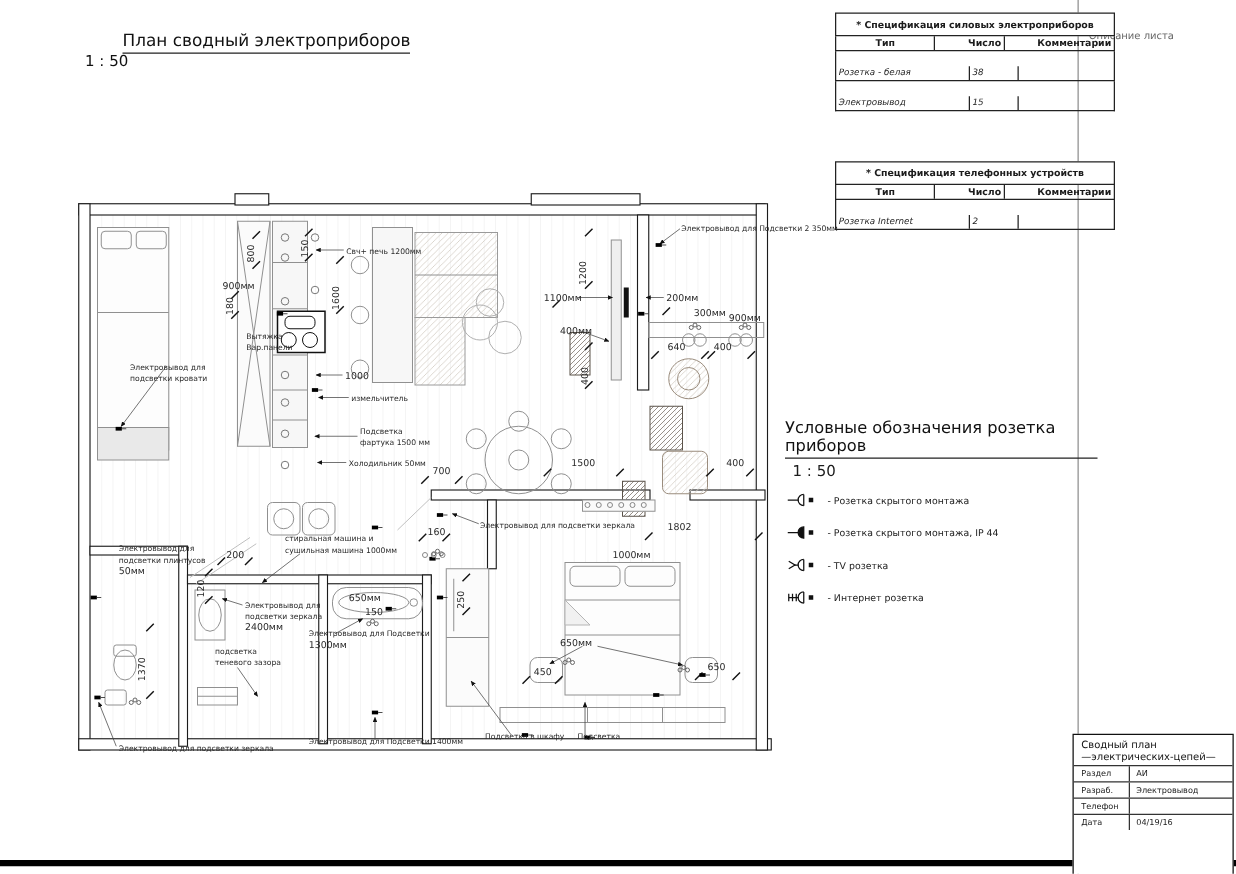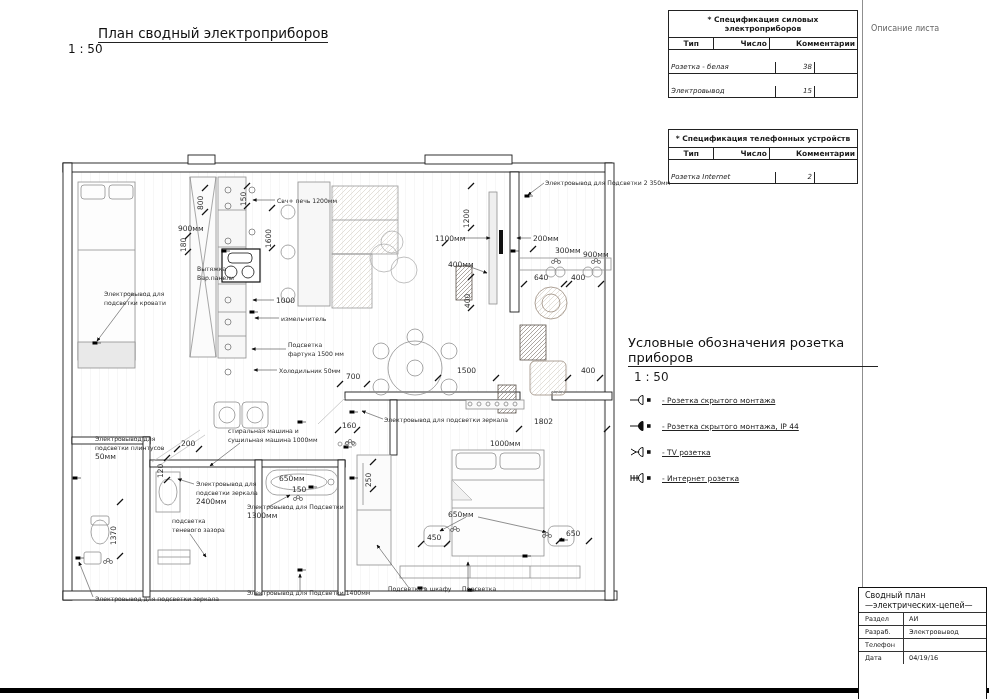--- a/index.html
+++ b/index.html
@@ -10,37 +10,37 @@
   
   #right-sep{left:862px;top:0;width:1px;height:699px;background:#8f8f8f;}
   #bottom-bar{left:0;top:688px;width:989px;height:5px;background:#000;}
   #sheet-note{left:871px;top:24px;font-size:8px;color:#666;}
 
   
   #main-title{left:65px;top:25px;font-size:13.5px;color:#111;border-bottom:1px solid #222;padding-bottom:1px;margin-left:33px;}
   #main-scale{left:68px;top:42px;font-size:12px;color:#111;}
 
   
-  .spec-table{position:absolute;left:668px;width:190px;font-size:7px;}
+  .spec-table{position:absolute;left:668px;width:224px;font-size:7px;}
   .tbl-title{border:1px solid #222;text-align:center;font-weight:bold;font-size:7.5px;padding:4px 0;background:#fff;}
   .tbl-row{display:flex;border:1px solid #222;border-top:none;}
   .tbl-head{font-weight:bold;font-size:7.5px;gap:24px;}
   .tbl-row>div{padding:1px 2px;min-height:9px;}
   .c-type{width:102px;border-right:1px solid #222;}
-  .c-num{width:34px;border-right:1px solid #222;text-align:right;}
+  .c-num{width:34px;border-right:1px solid #222;text-align:left;}
   .c-com{flex:1;text-align:center;}
   .tbl-head .c-type,.tbl-head .c-num{text-align:center;}
   .val{font-style:italic;color:#222;margin-top:12px;}
   .tbl-row:not(.tbl-head) .c-type.val{text-align:left;}
 
   
   #legend{left:628px;top:335px;width:250px;}
   #legend-title{font-size:13px;color:#111;border-bottom:1px solid #222;display:inline-block;padding-bottom:1px;}
   #legend-scale{font-size:12px;margin:3px 0 10px 6px;}
-  .legend-item{display:flex;align-items:center;margin:0 0 14px 2px;font-size:7.5px;color:#222;text-decoration:underline;}
+  .legend-item{display:flex;align-items:center;margin:0 0 14px 2px;font-size:7.5px;color:#222;}
   .legend-item .licon{width:26px;height:12px;margin-right:6px;flex:none;}
 
   
   #title-block{left:858px;top:587px;width:129px;height:123px;border:1.2px solid #111;box-sizing:border-box;background:#fff;}
   .tb-name{padding:3px 4px 1px 6px;font-size:8px;color:#111;line-height:10px;}
   .tb-row{display:flex;border-top:1px solid #333;height:12px;align-items:center;font-size:6.5px;}
   .tb-l{width:38px;padding-left:6px;color:#222;border-right:0;}
   .tb-v{flex:1;border-left:1px solid #333;padding-left:5px;height:100%;display:flex;align-items:center;}
   .tb-bottom{display:flex;border-top:1px solid #333;height:29px;}
   .tb-logo{width:30px;border-right:1px solid #333;display:flex;align-items:center;justify-content:center;}

